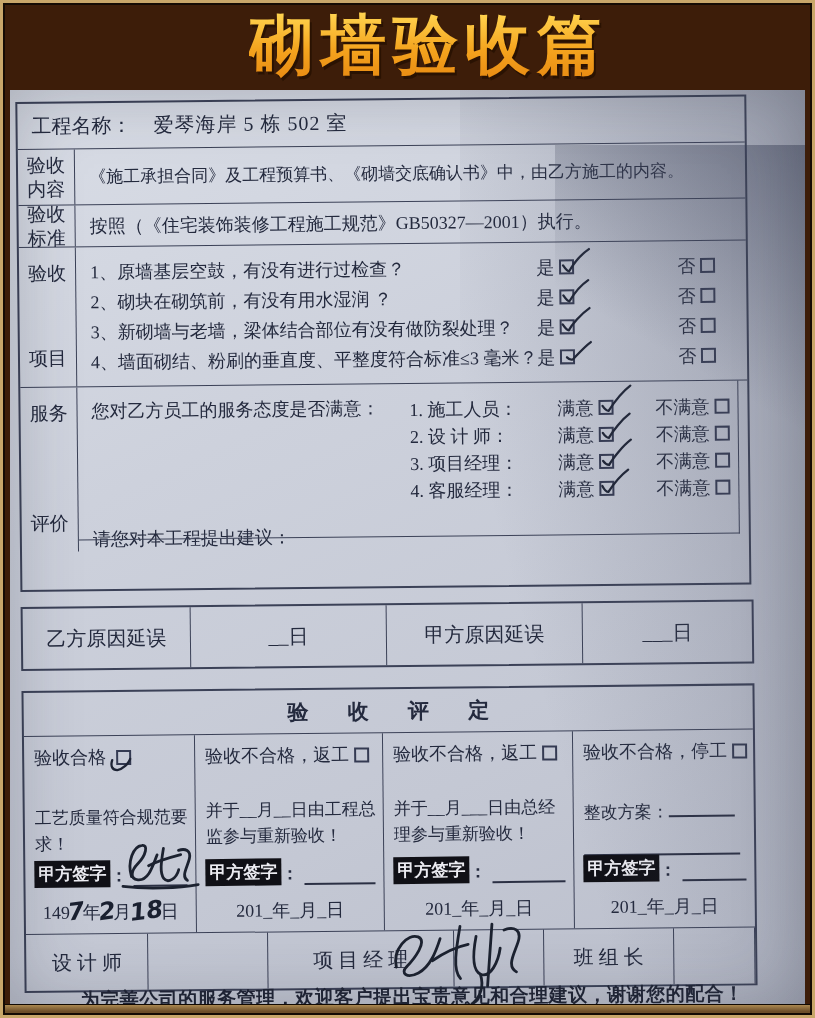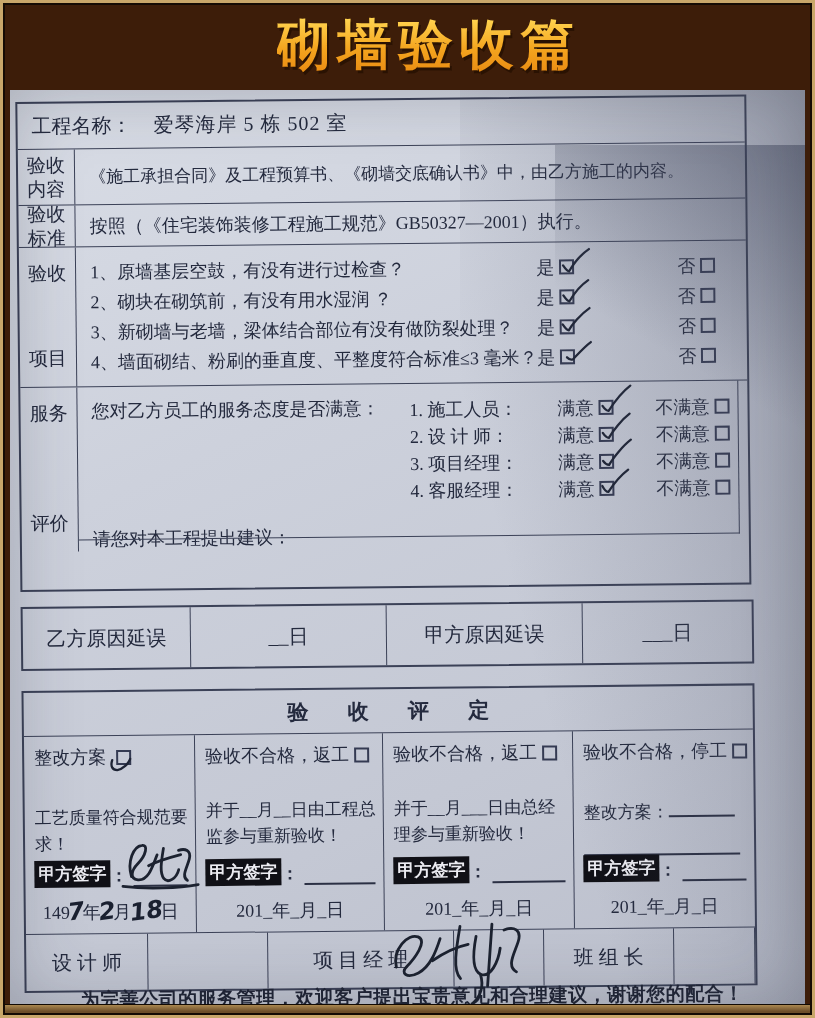--- a/index.html
+++ b/index.html
@@ -15,21 +15,21 @@
   .frame-outer { position:absolute; inset:0; border:3px solid #c9a76a; pointer-events:none; z-index:40; }
   .frame-inner { position:absolute; inset:3px; border:2px solid #150b04; pointer-events:none; z-index:40; }
   .frame-bevel { position:absolute; left:5px; right:5px; bottom:5px; height:9px; z-index:41;
     background:linear-gradient(180deg,#ab8850 0%,#6e4f2a 80%);
     border-top:1.5px solid #120a03; }
   
   .banner { position:absolute; top:0; left:0; width:100%; height:90px;
     display:flex; align-items:center; justify-content:center; }
   .banner-title {
     font-family:"Liberation Sans", sans-serif;
-    font-size:54px; font-weight:bold; letter-spacing:7px;
+    font-size:65px; font-weight:bold; letter-spacing:7px;
     background:linear-gradient(180deg,#ffd24d 15%,#f4a41e 55%,#e88a12 90%);
     -webkit-background-clip:text; background-clip:text; color:transparent;
     filter:drop-shadow(2px 3px 0 rgba(40,18,2,.9));
     margin-left:43px;
   }
   
   .photo { position:absolute; top:90px; left:10px; right:10px; bottom:10px;
     background:linear-gradient(155deg,#d9dde6 0%,#cdd1dc 35%,#c4c8d4 70%,#babecb 100%);
     overflow:hidden; }
   .soft-shadow { position:absolute; top:0; right:0; width:345px; height:100%;
@@ -332,21 +332,21 @@
       <div class="cell c4">___日</div>
     </div>
 
     <div class="tbl t3">
       <div class="t3-head">验 收 评 定</div>
 
       <div class="t3-cols">
 
         <div class="evcol ev1">
           <div class="ev-head">
-            <span>整改方案</span>
+            <span>验收合格</span>
             <span class="box" style="margin-left:10px;">
               <svg class="tick" viewBox="0 0 32 28" style="left:-8px;top:-2px;">
                   <path d="M2 10 C0 16 2 20 7 20 C13 19 18 14 20 9"></path>
                 </svg>
             </span>
           </div>
           <div class="ev-body">工艺质量符合规范要求！</div>
           <div class="sign-row">
             <span class="sign-label">甲方签字</span>
             <span class="sign-colon">：</span>

